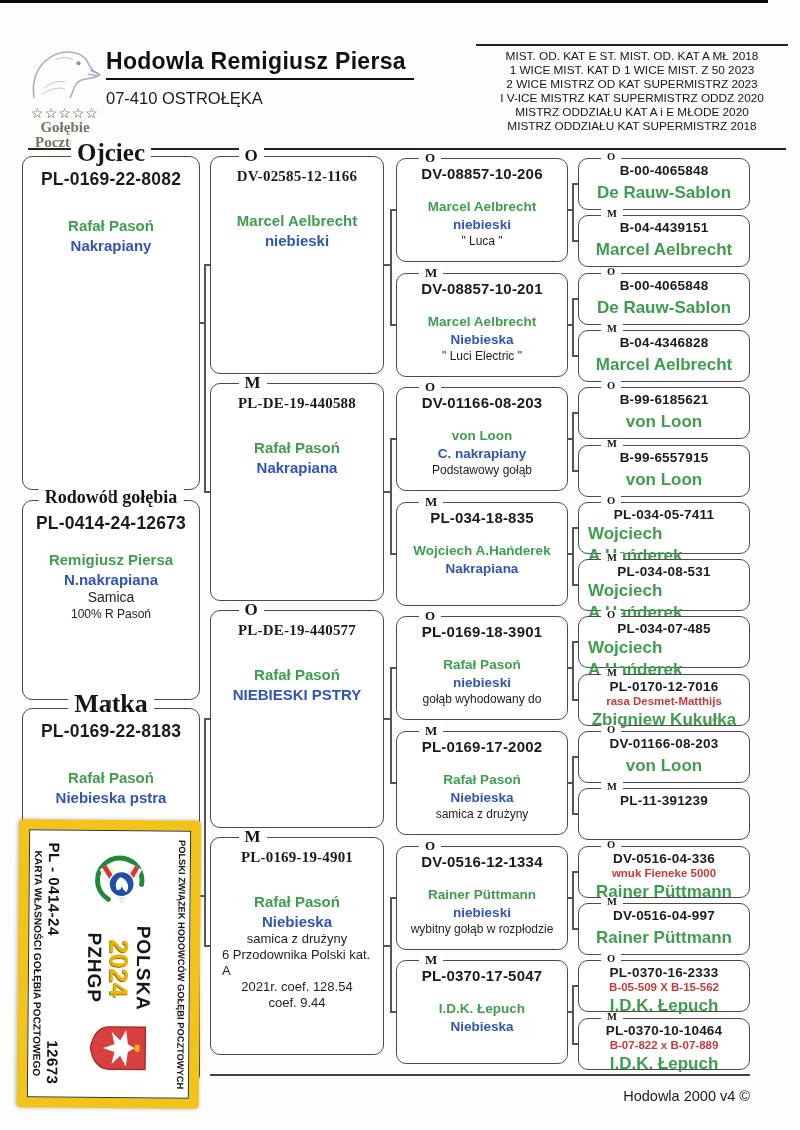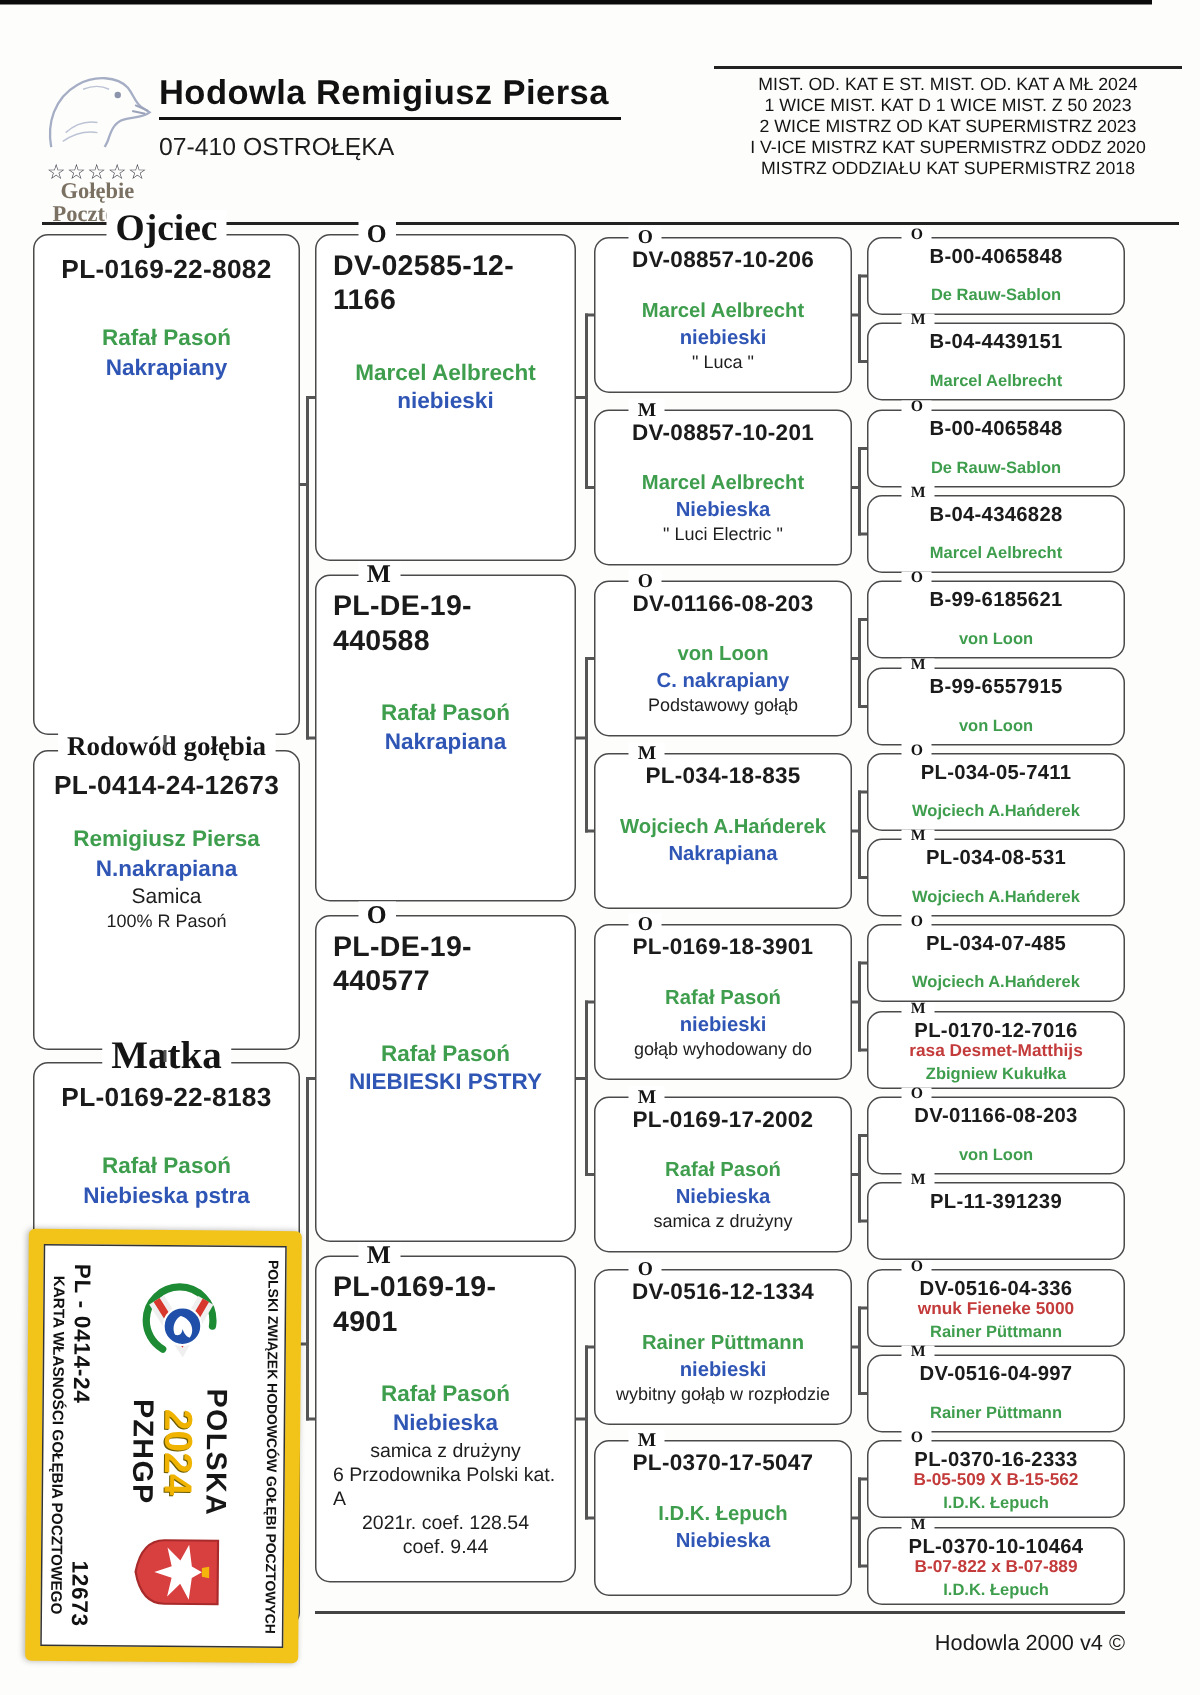--- a/index.html
+++ b/index.html
@@ -25,23 +25,23 @@
   .c2{padding:10px 11px 8px;}
   .c3{padding:6px 10px 5px;}
   .c4{padding:4px 9px 5px;}
   .legend{position:absolute;background:#fff;padding:0 6px;font-family:"Liberation Serif",serif;
           font-weight:bold;color:#151515;line-height:1;}
   .c1>.legend{left:50%;transform:translateX(-50%);white-space:nowrap;}
   .c2>.legend{left:16%;top:-10px;font-size:17px;}
   .c3>.legend{left:13%;top:-8px;font-size:13px;}
   .c4>.legend{left:13%;top:-7px;font-size:10.5px;}
   .ring{font-weight:bold;color:#1b1b1b;letter-spacing:.2px;line-height:1.2;}
-  .c1 .ring{font-size:17.5px;}.c2 .ring{font-size:19px;}.c3 .ring{font-size:15px;}.c4 .ring{font-size:13.5px;}
+  .c1 .ring{font-size:17.5px;}.c2 .ring{font-size:15px;font-family:Liberation Serif, serif;}.c3 .ring{font-size:15px;}.c4 .ring{font-size:13.5px;}
   .breeder{font-weight:bold;color:var(--breeder-green,#3f9e4e);line-height:1.3;}
-  .c1 .breeder,.c2 .breeder{font-size:15px;}.c3 .breeder{font-size:13.5px;}.c4 .breeder{font-size:11px;}
+  .c1 .breeder,.c2 .breeder{font-size:15px;}.c3 .breeder{font-size:13.5px;}.c4 .breeder{font-size:17px;}
   .colorline{font-weight:bold;color:var(--color-blue,#2f55b5);line-height:1.3;}
   .c1 .colorline,.c2 .colorline{font-size:15px;}.c3 .colorline{font-size:13.5px;}
   .noteline{color:#1e1e1e;line-height:1.25;}
   .c1 .noteline{font-size:14px;}
   .c2 .noteline{font-size:13px;line-height:16px;}
   .c3 .noteline{font-size:12px;margin-top:1px;}
   .redline{color:var(--accent-red,#c43b3b);font-weight:bold;font-size:11.5px;line-height:1.2;}
   .gap-lg{margin-top:26px;}.gap-md{margin-top:16px;}.gap-sm{margin-top:15px;}
   .bottom{margin-top:auto;}
   .connector{position:absolute;background:#555;}
@@ -80,24 +80,25 @@
     <div class="lname">Gołębie</div>
     <div class="lname">Pocztowe</div>
   </div>
 
   <div id="titleblock">
     <h1>Hodowla Remigiusz Piersa</h1>
     <div id="address">07-410 OSTROŁĘKA</div>
   </div>
 
   <div id="achv">
-      <div>MIST. OD. KAT  E ST. MIST. OD. KAT A  MŁ 2024</div>
+      <div>MIST. OD. KAT  E ST. MIST. OD. KAT A  MŁ 2018</div>
       <div>1 WICE MIST. KAT D 1 WICE MIST. Z 50 2023</div>
       <div>2 WICE MISTRZ OD KAT SUPERMISTRZ 2023</div>
       <div>I V-ICE MISTRZ KAT SUPERMISTRZ ODDZ 2020</div>
+      <div>MISTRZ ODDZIAŁU KAT  A i E MŁODE 2020</div>
       <div>MISTRZ ODDZIAŁU KAT SUPERMISTRZ 2018</div>
     </div>
   <div class="hrule" style="left:28px;top:148px;width:758px;height:2px;"></div>
 
   <div id="boxes">
       <div class="pbox c1" style="left: 22px; top: 156px; width: 178px; height: 334px;">
         <span class="legend" style="font-size: 25px; top: -17px;">Ojciec</span>
         <div class="ring">PL-0169-22-8082</div>
         <div class="breeder gap-lg">Rafał Pasoń</div>
         <div class="colorline">Nakrapiany</div>

